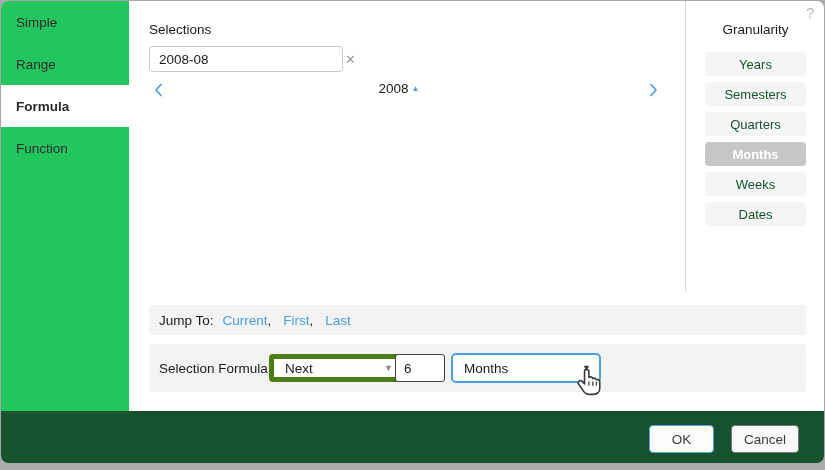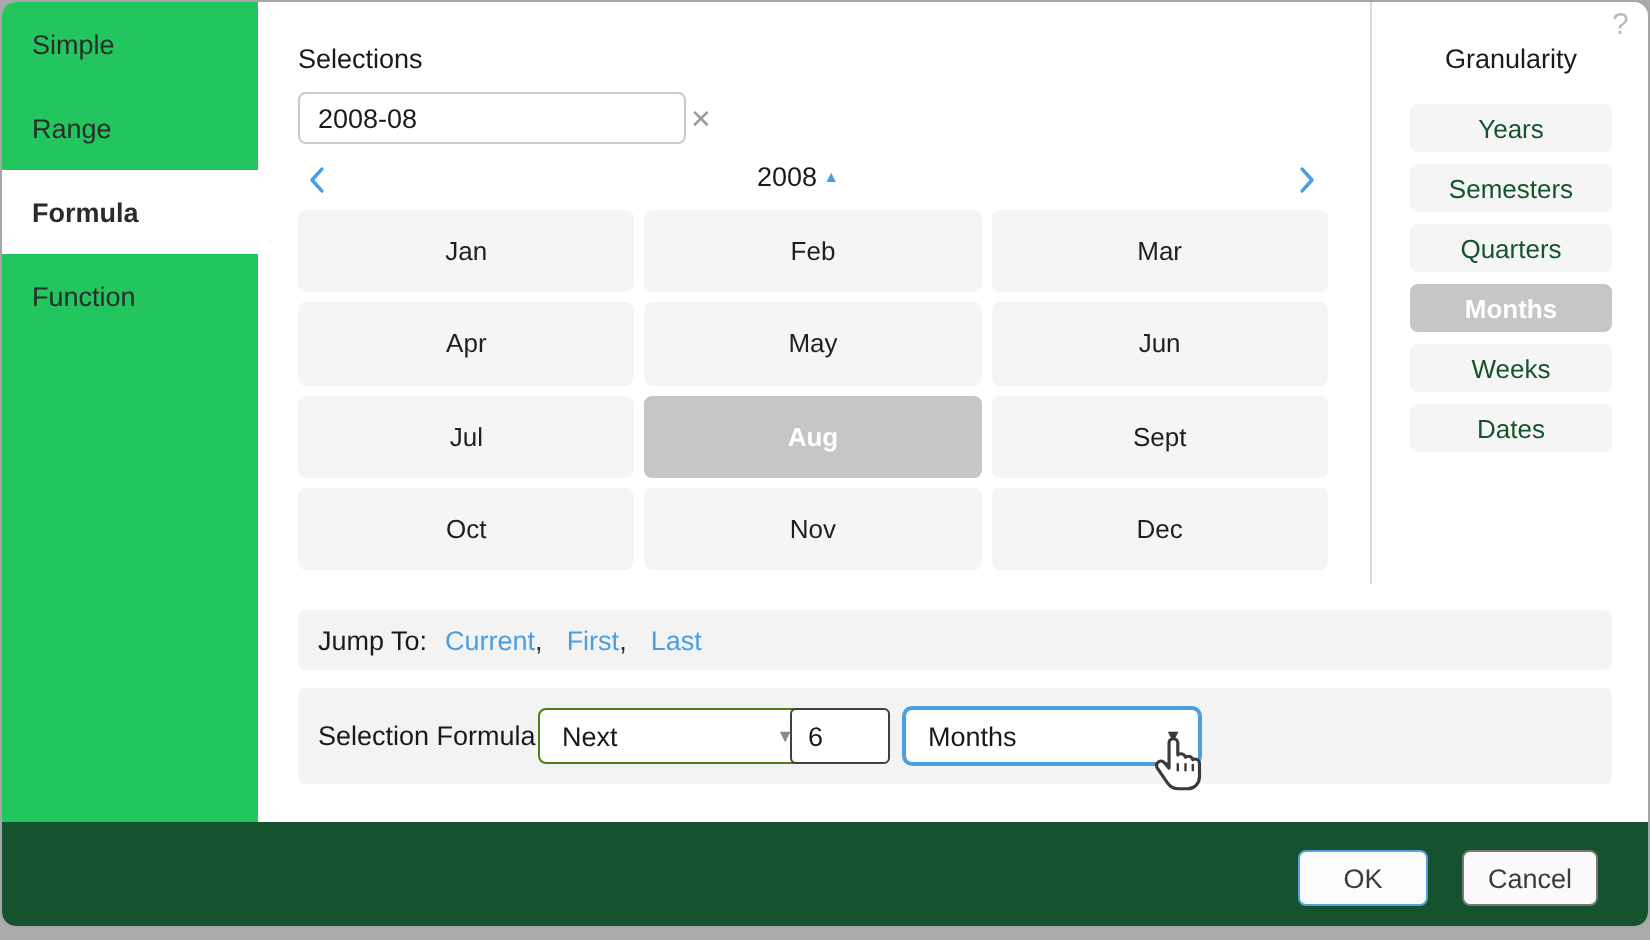--- a/index.html
+++ b/index.html
@@ -89,21 +89,21 @@
     background:#f3f3f3; border-radius:4px;
   }
   .formula-label { position:absolute; left:10px; top:50%; transform:translateY(-50%); }
   .combo {
     position:absolute; top:50%; transform:translateY(-50%);
     background:#fff; border-radius:4px;
     display:flex; align-items:center; justify-content:space-between;
     font-size:13.5px; color:#1a1a1a;
     padding:0 8px 0 11px;
   }
-  .combo-next { left:120px; width:137px; height:28px; border:1px solid #4d7c0f; }
+  .combo-next { left:120px; width:137px; height:28px; border:5px solid #4d7c0f; }
   .combo-months { left:302px; width:150px; height:30px; border:2px solid #4a9ee2; border-radius:5px; }
   .combo .dd-caret { font-size:9px; color:#8a8a8a; }
   .combo-months .dd-caret { color:#3a3a3a; }
   .num-input {
     position:absolute; left:246px; top:50%; transform:translateY(-50%);
     width:50px; height:28px;
     border:1.5px solid #3f3f3f; border-radius:3px;
     background:#fff; font-family:inherit; font-size:13.5px; color:#1a1a1a;
     padding-left:8px; outline:none;
   }
@@ -167,34 +167,20 @@
   </div>
   <div class="year-nav">
     <span>2008</span><span class="caret-up">▲</span>
   </div>
   <div class="nav-chevron right">
     <svg width="16" height="16" viewBox="0 0 16 16">
       <polyline points="6,2.5 11,8 6,13.5" fill="none" stroke="#4a9ee2" stroke-width="1.7" stroke-linecap="round" stroke-linejoin="round"></polyline>
     </svg>
   </div>
 
-  <div class="month-grid">
-    <div class="month-cell">Jan</div>
-    <div class="month-cell">Feb</div>
-    <div class="month-cell">Mar</div>
-    <div class="month-cell">Apr</div>
-    <div class="month-cell">May</div>
-    <div class="month-cell">Jun</div>
-    <div class="month-cell">Jul</div>
-    <div class="month-cell selected">Aug</div>
-    <div class="month-cell">Sept</div>
-    <div class="month-cell">Oct</div>
-    <div class="month-cell">Nov</div>
-    <div class="month-cell">Dec</div>
-  </div>
 
   <div class="jump-strip">
     <span class="label-bold">Jump To:</span>
     <span class="jump-link first-link">Current</span>
       <span class="jump-comma">,</span>
     <span class="jump-link">First</span>
       <span class="jump-comma">,</span>
     <span class="jump-link">Last</span>
   </div>
 

